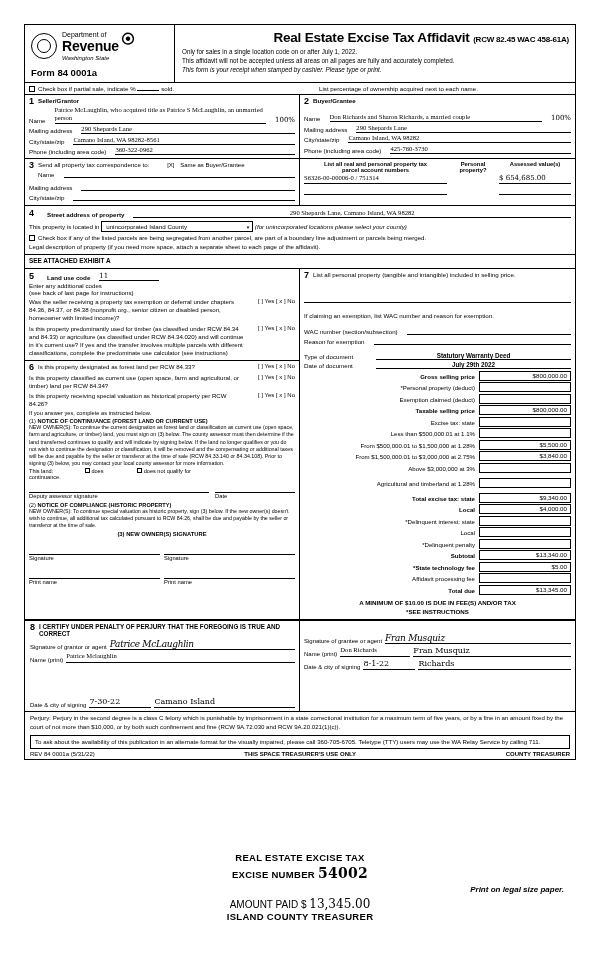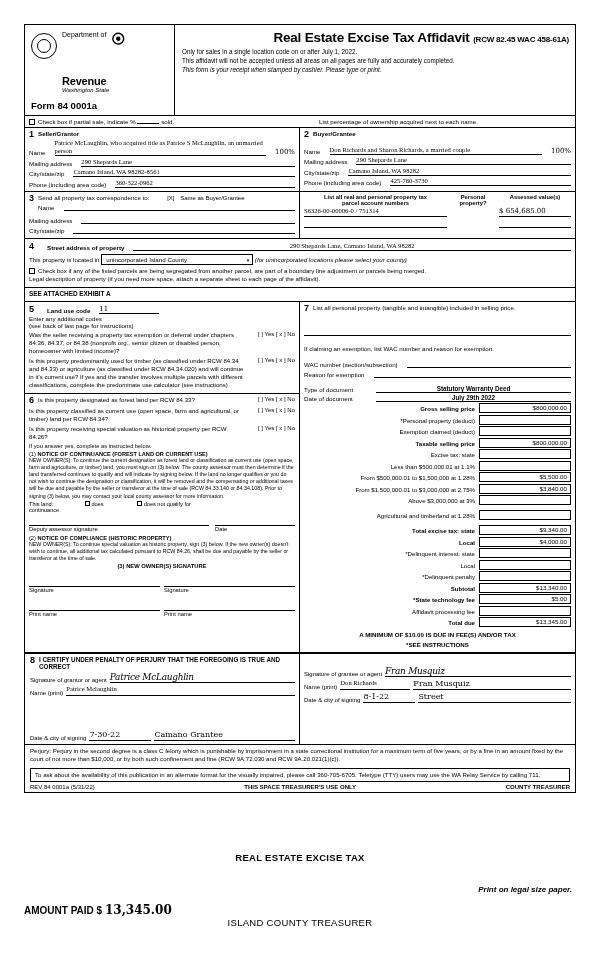--- a/index.html
+++ b/index.html
@@ -15,21 +15,21 @@
   .form { position:absolute; left:24px; top:24px; width:552px; border:1.5px solid #000; }
 
   
   .hdr { display:flex; border-bottom:1.5px solid #000; }
   .hdr-left { width:150px; padding:6px 4px 4px 6px; border-right:1.5px solid #000; }
   .dor { display:flex; align-items:flex-start; }
   .dor-seal { width:26px; height:26px; border-radius:50%; border:1.5px solid #000; position:relative; margin-right:5px; margin-top:2px; flex:0 0 auto;}
   .dor-seal:after{content:""; position:absolute; left:5px; top:5px; right:5px; bottom:5px; border-radius:50%; border:1px solid #000;}
   .dor-txt { line-height:1.12; }
   .dor-dept { font-size:7px; }
-  .dor-rev { font-size:11px; font-weight:bold; letter-spacing:-0.2px;margin-top:36px; }
+  .dor-rev { font-size:14px; font-weight:bold; letter-spacing:-0.2px; }
   .dor-state { font-size:6px; font-style:italic; }
   .dor-swirl { font-size:14px; font-weight:bold; margin-left:2px; }
   .formno { font-size:9.5px; font-weight:bold; margin-top:6px; }
   .hdr-right { flex:1; padding:5px 6px 3px 7px; }
   .title { font-size:13.5px; font-weight:bold; letter-spacing:-0.2px;text-align:right; }
   .title span.sub { font-size:8px; font-weight:bold; }
   .hdr-note { font-size:6.3px; line-height:1.45; margin-top:2px; }
   .hdr-note i { font-style:italic; }
 
   
@@ -109,24 +109,24 @@
   .perjury { font-size:6.1px; line-height:1.38; padding:2px 5px; border-top:1.5px solid #000;}
   .relay { border:1px solid #000; margin:2px 5px; padding:2px 4px; font-size:6.1px; line-height:1.35;}
   .revline { display:flex; justify-content:space-between; font-size:6px; padding:0 5px 2px 5px;}
 
   
   .stamp { position:absolute; left:24px; top:852px; width:552px; }
   .stamp .t1 { text-align:center; font-size:9.5px; font-weight:bold; letter-spacing:0.3px; }
   .stamp .t2 { text-align:center; font-size:9.5px; font-weight:bold; letter-spacing:0.3px; margin-top:2px;}
   .stamp .num { font-family:"DejaVu Serif", serif; font-size:14px; }
   .stamp .date { text-align:center; font-family:"Liberation Sans", sans-serif; font-size:10px; font-weight:bold; letter-spacing:1px; margin-top:22px;}
-  .stamp .amt { text-align:left; font-size:10px; font-weight:bold; margin-top:40px;}
+  .stamp .amt { text-align:center; font-size:10px; font-weight:normal; margin-top:16px;}
   .stamp .amt .hand2 { font-family:"DejaVu Serif", serif; font-size:12px; }
-  .stamp .isl { text-align:center; font-size:9.5px; font-weight:normal; letter-spacing:0.3px;}
-  .printnote { position:absolute; right:28px; top:885px; font-size:8px; font-style:italic; font-weight:bold;}
+  .stamp .isl { text-align:center; font-size:9.5px; font-weight:bold; letter-spacing:0.3px;}
+  .printnote { position:absolute; right:36px; top:885px; font-size:8px; font-style:italic; font-weight:bold;}
   .hw { font-family:"DejaVu Serif", serif; font-size:7px; }
   .hwb { font-family:"DejaVu Serif", serif; font-size:8px; }
   .scribble { font-family:"DejaVu Serif", serif; font-style:italic; font-size:9px; letter-spacing:-0.3px;}
 </style>
 </head>
 <body>
 
 <div class="page">
   <div class="form">
 
@@ -467,53 +467,57 @@
           <span class="t">Signature of grantor or agent</span>
           <span class="l3 scribble">Patrice McLaughlin</span>
         </div>
         <div class="s8row">
           <span class="t">Name (print)</span>
           <span class="l3 hand">Patrice Mclaughlin</span>
         </div>
         <div class="s8row">
           <span class="t">Date &amp; city of signing</span>
           <span class="l3 hwb" style="max-width:62px;margin-top:32px;">7-30-22</span>
-          <span class="l3 hwb">Camano Grantee</span>
+          <span class="l3 hwb">Camano Island</span>
         </div>
       </div>
       <div class="s8R">
         <div style="height:8px;"></div>
         <div class="s8row">
           <span class="t">Signature of grantee or agent</span>
           <span class="l3 scribble">Fran Musquiz</span>
         </div>
         <div class="s8row">
           <span class="t">Name (print)</span>
           <span class="l3 hand" style="max-width:70px;">Don Richards</span>
           <span class="l3 hwb">Fran Musquiz</span>
         </div>
         <div class="s8row">
           <span class="t">Date &amp; city of signing</span>
           <span class="l3 hwb" style="max-width:52px;">8-1-22</span>
-          <span class="l3 hwb">Street</span>
+          <span class="l3 hwb">Richards</span>
         </div>
       </div>
     </div>
 
     <div class="perjury">Perjury: Perjury in the second degree is a class C felony which is punishable by imprisonment in a state correctional institution for a maximum term of five years, or by a fine in an amount fixed by the court of not more than $10,000, or by both such confinement and fine (RCW 9A.72.030 and RCW 9A.20.021(1)(c)).</div>
     <div class="relay">To ask about the availability of this publication in an alternate format for the visually impaired, please call 360-705-6705. Teletype (TTY) users may use the WA Relay Service by calling 711.</div>
     <div class="revline">
       <div>REV 84 0001a (5/31/22)</div>
       <div style="flex:1; text-align:center; font-weight:bold;">THIS SPACE TREASURER'S USE ONLY</div>
       <div style="font-weight:bold;">COUNTY TREASURER</div>
     </div>
   </div>
 
   <div class="stamp">
     <div class="t1">REAL ESTATE EXCISE TAX</div>
+    <div class="t2">
+      <span>EXCISE NUMBER</span>
+      <span class="num">54002</span>
+    </div>
     <div class="amt">
       <span>AMOUNT PAID $</span>
       <span class="hand2">13,345.00</span>
     </div>
     <div class="isl">ISLAND COUNTY TREASURER</div>
   </div>
   <div class="printnote">Print on legal size paper.</div>
 </div>
 
 </body></html>

